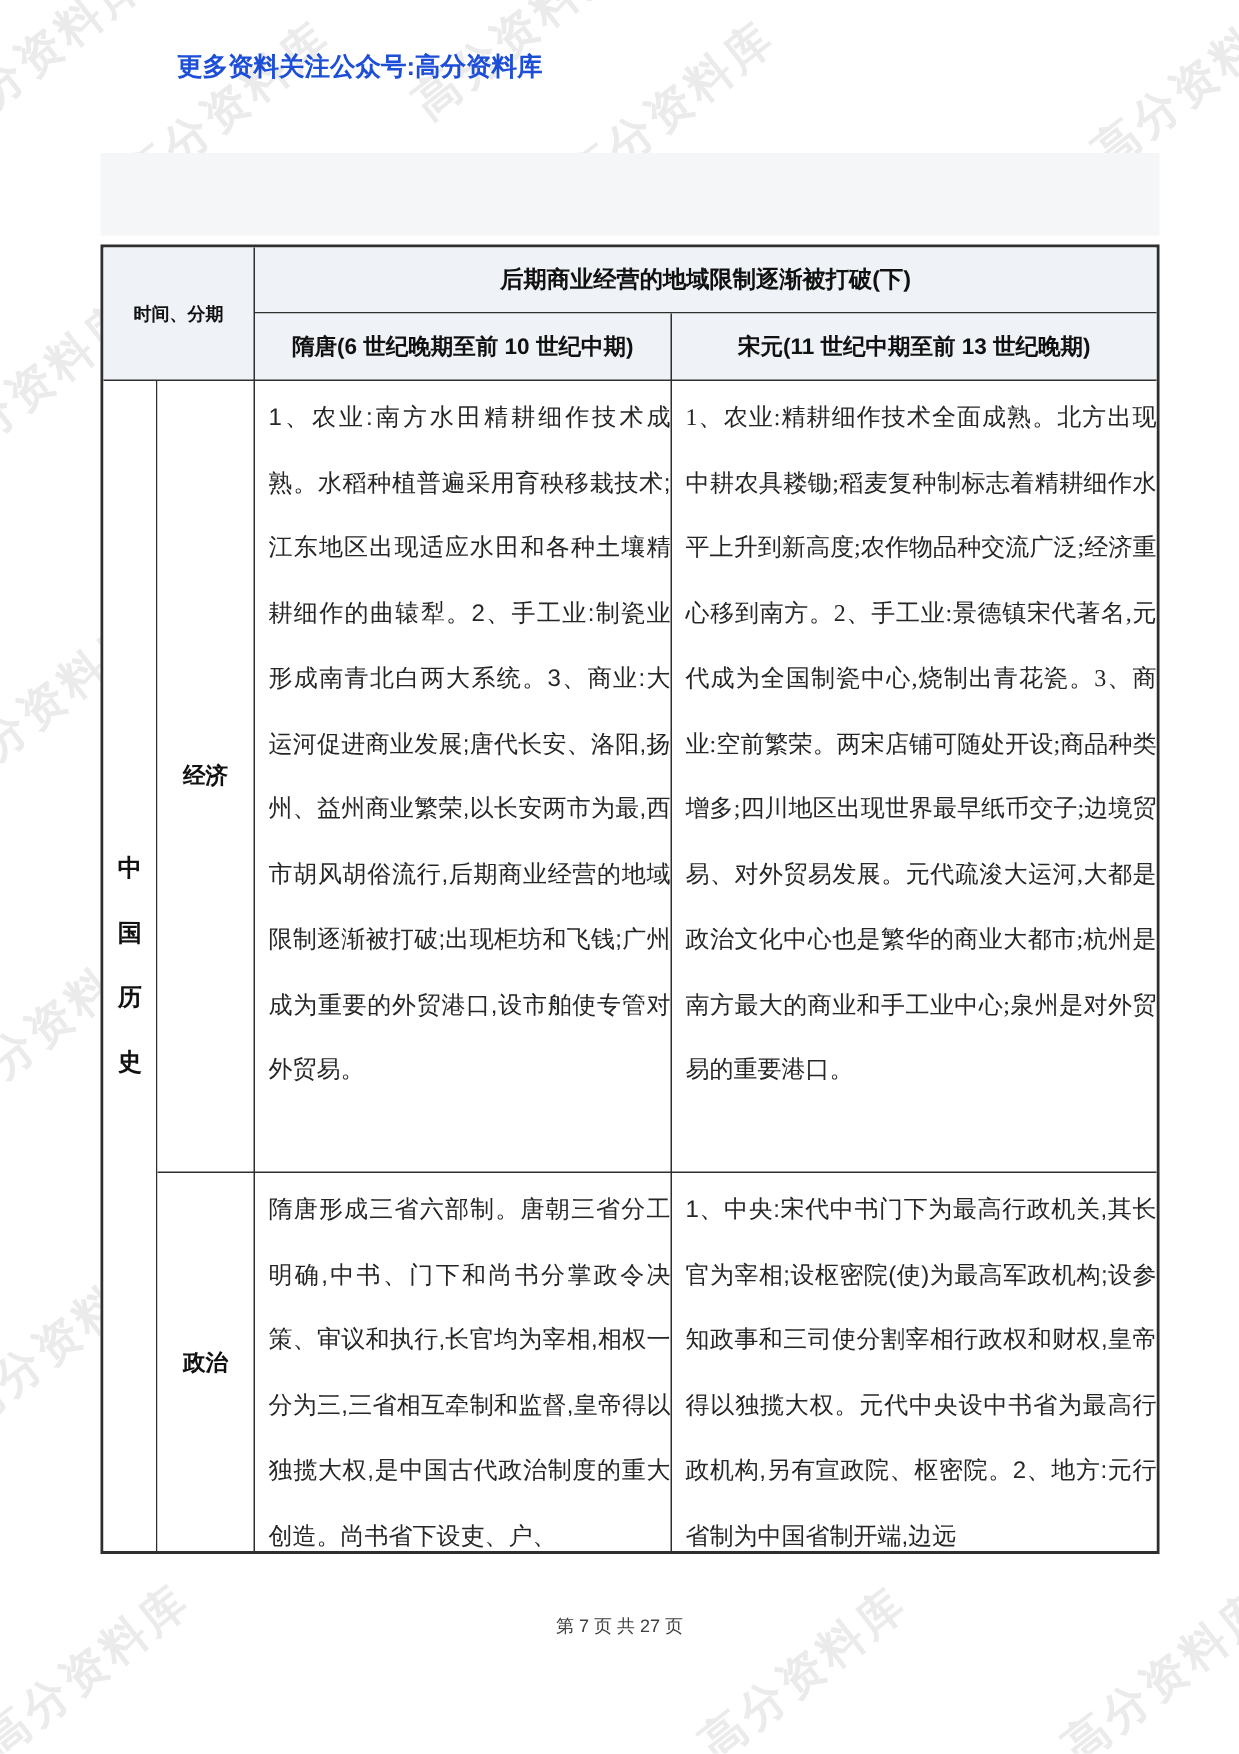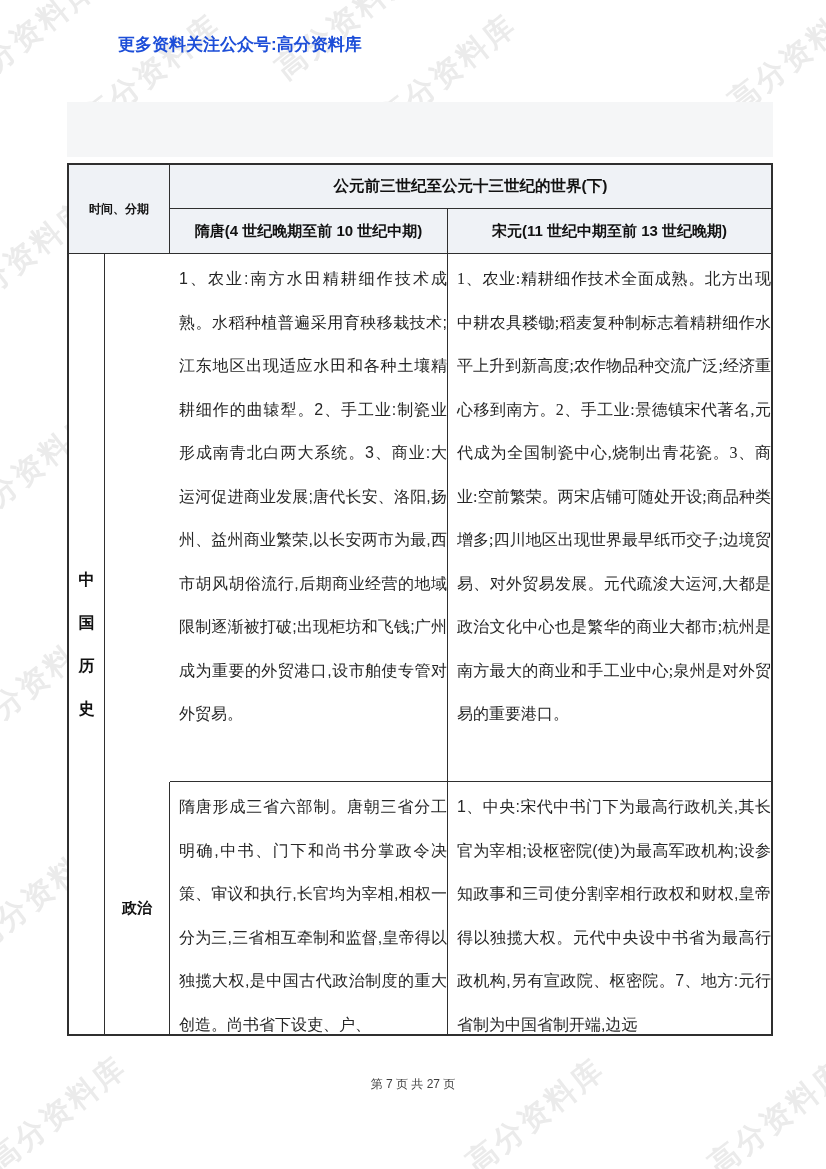--- a/index.html
+++ b/index.html
@@ -98,36 +98,37 @@
   <span class="wm" style="left:778px;top:1118px">高分资料库</span>
 
   <div class="band"></div>
 
   <div class="header-note">更多资料关注公众号:高分资料库</div>
 
   <div class="doc-table">
 
     <div class="cell hd corner">时间、分期</div>
 
-    <div class="cell hd period no-r">公元前三世纪至公元十三世纪的世界(下)</div>
+    <div class="cell hd period no-r">后期商业经营的地域限制逐渐被打破(下)</div>
 
-    <div class="cell hd colh-st">隋唐(4 世纪晚期至前 10 世纪中期)</div>
+    <div class="cell hd colh-st">隋唐(6 世纪晚期至前 10 世纪中期)</div>
     <div class="cell hd colh-sy no-r">宋元(11 世纪中期至前 13 世纪晚期)</div>
 
     <div class="cell rowgroup no-b">
       <span>中</span>
       <span>国</span>
       <span>历</span>
       <span>史</span>
     </div>
 
+    <div class="cell rowlabel lbl-econ">经济</div>
     <div class="cell body-cell c-econ-st">1、农业:南方水田精耕细作技术成熟。水稻种植普遍采用育秧移栽技术;江东地区出现适应水田和各种土壤精耕细作的曲辕犁。2、手工业:制瓷业形成南青北白两大系统。3、商业:大运河促进商业发展;唐代长安、洛阳,扬州、益州商业繁荣,以长安两市为最,西市胡风胡俗流行,后期商业经营的地域限制逐渐被打破;出现柜坊和飞钱;广州成为重要的外贸港口,设市舶使专管对外贸易。</div>
     <div class="cell body-cell c-econ-sy no-r">1、农业:精耕细作技术全面成熟。北方出现中耕农具耧锄;稻麦复种制标志着精耕细作水平上升到新高度;农作物品种交流广泛;经济重心移到南方。2、手工业:景德镇宋代著名,元代成为全国制瓷中心,烧制出青花瓷。3、商业:空前繁荣。两宋店铺可随处开设;商品种类增多;四川地区出现世界最早纸币交子;边境贸易、对外贸易发展。元代疏浚大运河,大都是政治文化中心也是繁华的商业大都市;杭州是南方最大的商业和手工业中心;泉州是对外贸易的重要港口。</div>
 
     <div class="cell rowlabel lbl-pol no-b">政治</div>
     <div class="cell body-cell c-pol-st no-b">隋唐形成三省六部制。唐朝三省分工明确,中书、门下和尚书分掌政令决策、审议和执行,长官均为宰相,相权一分为三,三省相互牵制和监督,皇帝得以独揽大权,是中国古代政治制度的重大创造。尚书省下设吏、户、</div>
-    <div class="cell body-cell c-pol-sy no-r no-b">1、中央:宋代中书门下为最高行政机关,其长官为宰相;设枢密院(使)为最高军政机构;设参知政事和三司使分割宰相行政权和财权,皇帝得以独揽大权。元代中央设中书省为最高行政机构,另有宣政院、枢密院。7、地方:元行省制为中国省制开端,边远</div>
+    <div class="cell body-cell c-pol-sy no-r no-b">1、中央:宋代中书门下为最高行政机关,其长官为宰相;设枢密院(使)为最高军政机构;设参知政事和三司使分割宰相行政权和财权,皇帝得以独揽大权。元代中央设中书省为最高行政机构,另有宣政院、枢密院。2、地方:元行省制为中国省制开端,边远</div>
 
   </div>
 
   <div class="footer">第 7 页 共 27 页</div>
 
 </div>
 
 </body></html>

